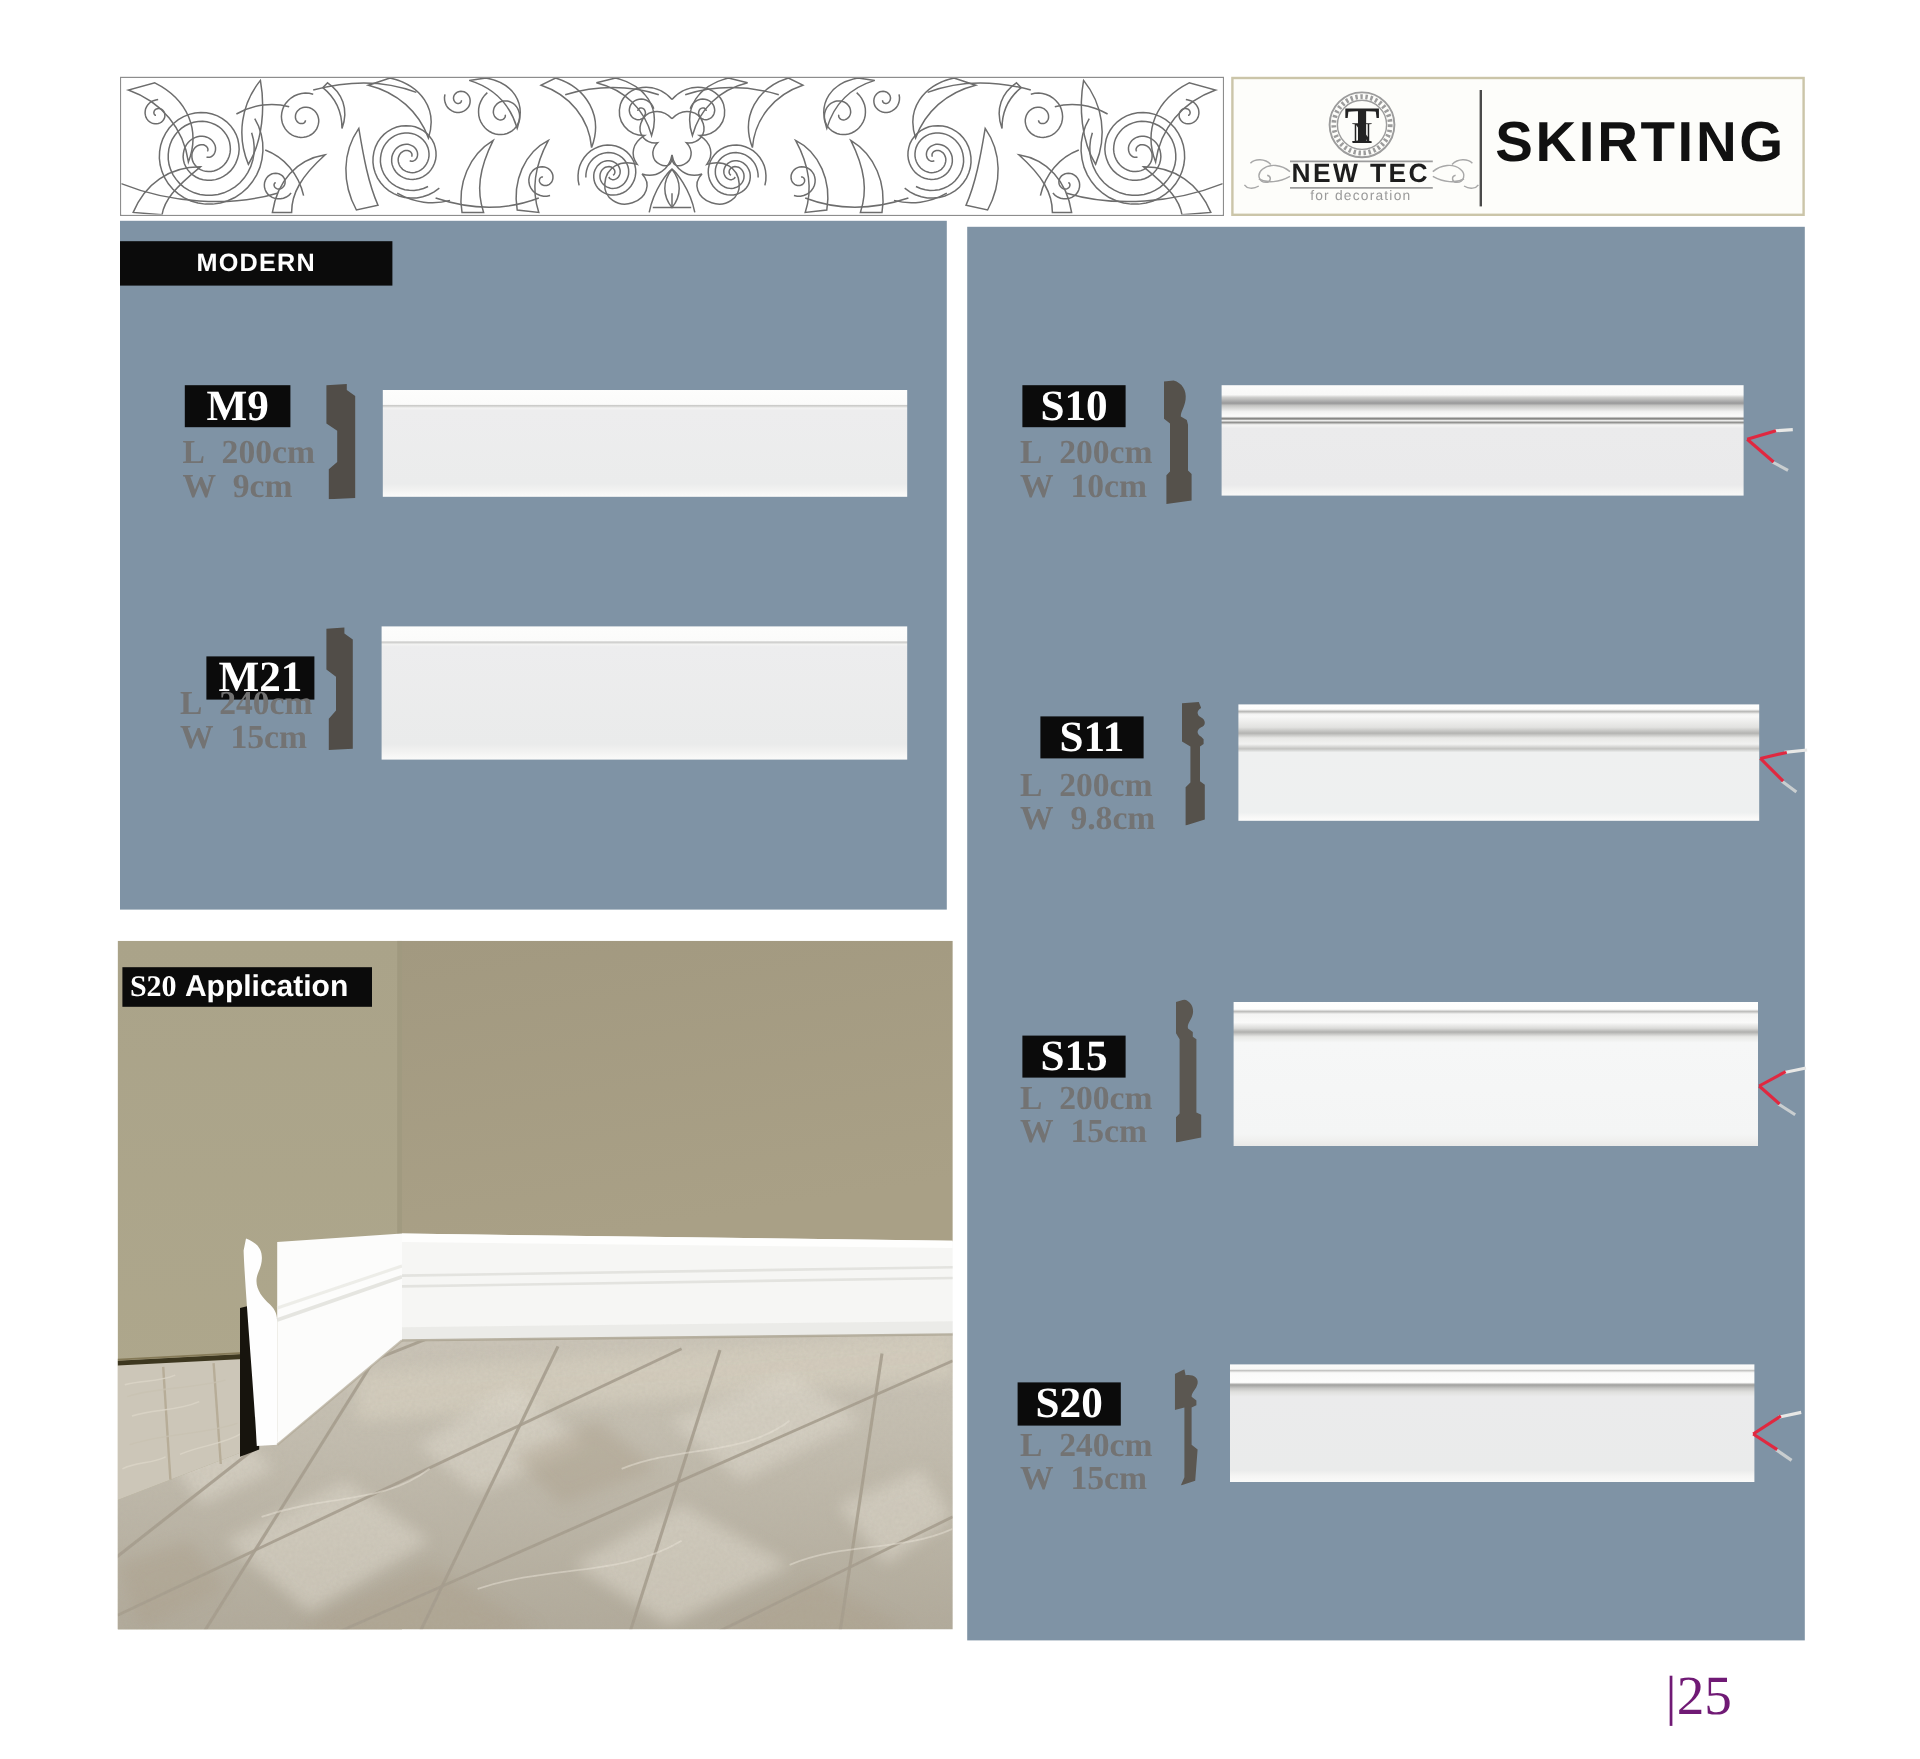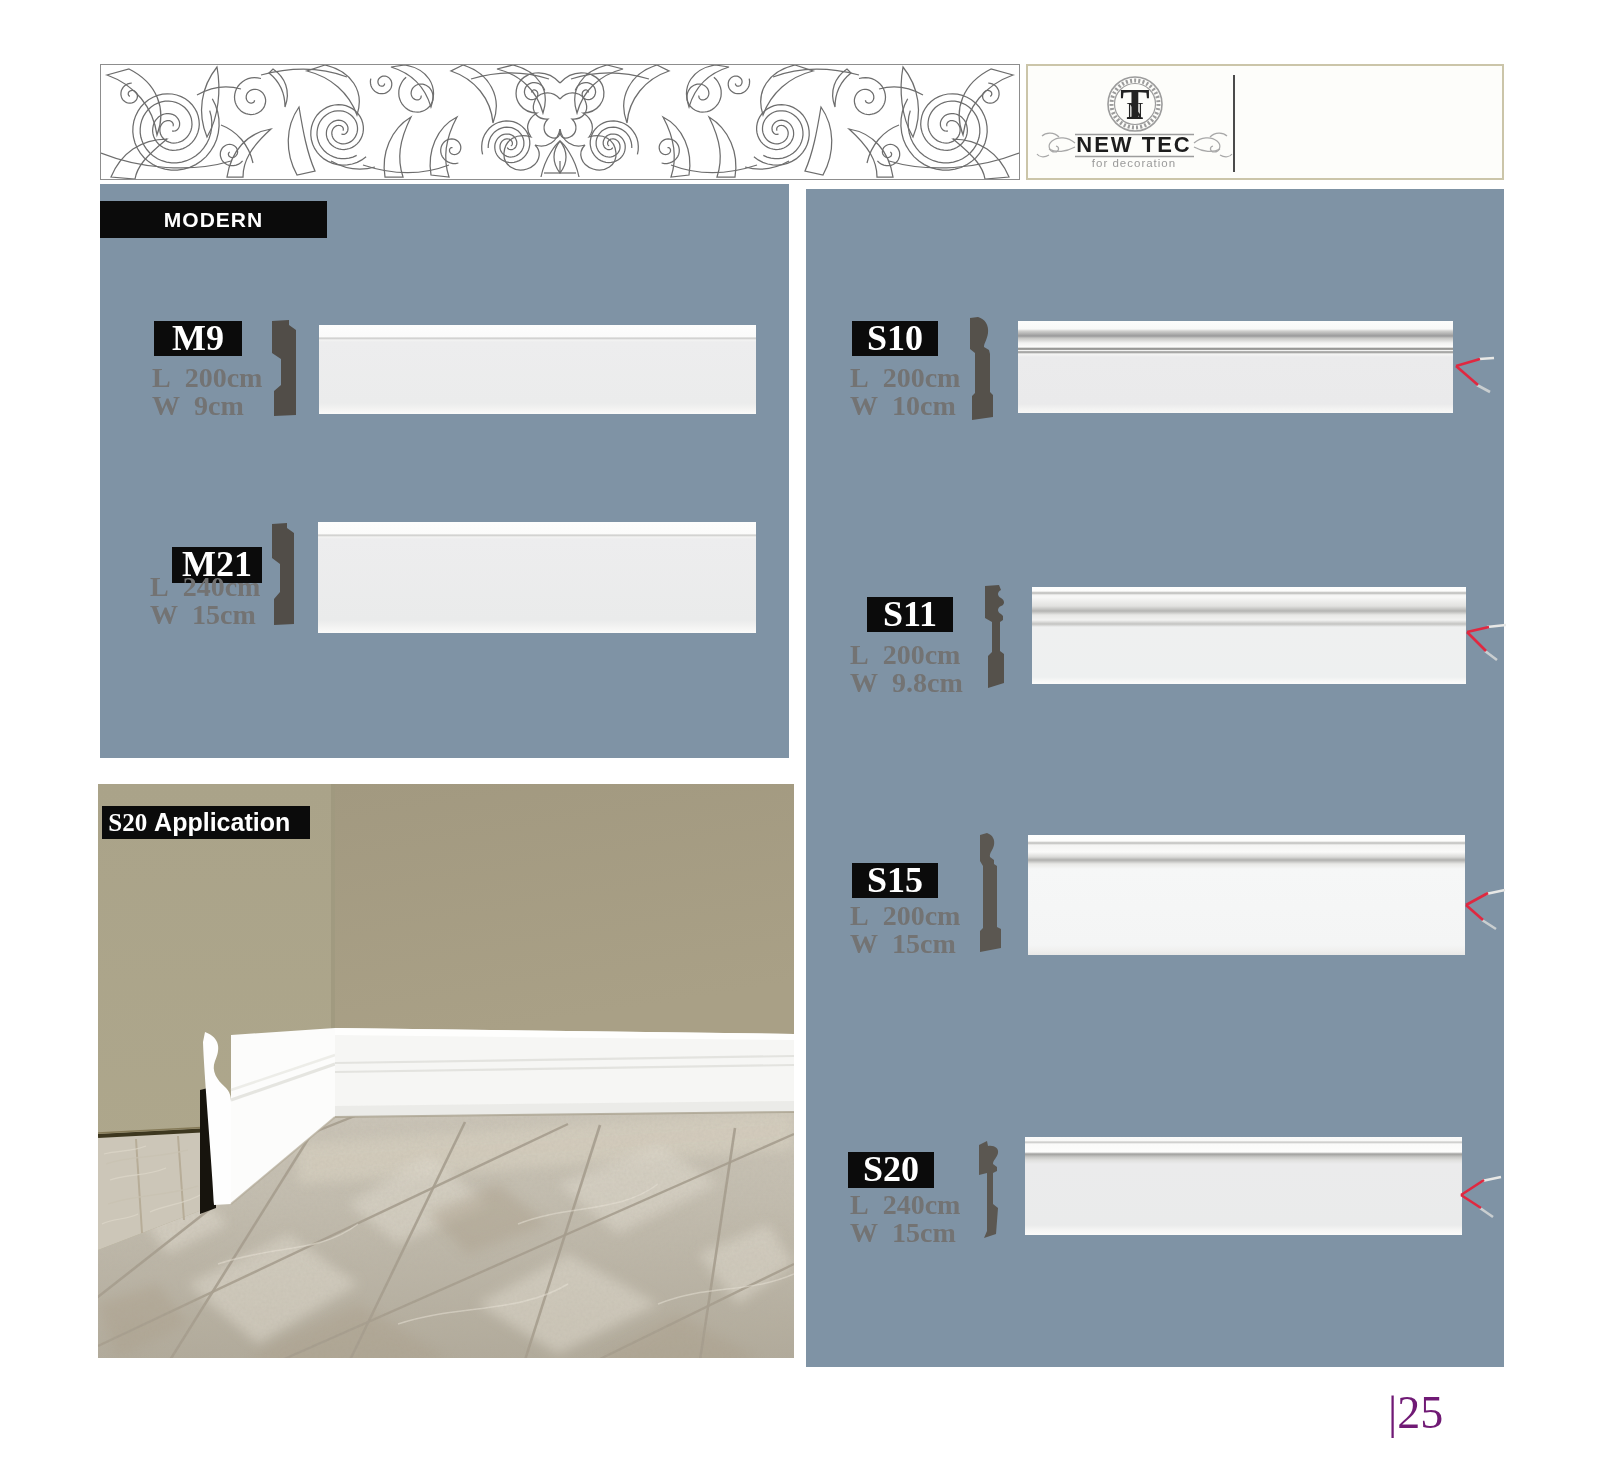--- a/index.html
+++ b/index.html
@@ -128,20 +128,21 @@
   <g stroke="#a8a8a8" stroke-width="1.2" fill="none">
     <path d="M168,79 C175,73 185,72 191,77 C196,81 194,88 188,88 C184,88 183,83 187,82"></path>
     <path d="M168,83 C177,88 187,89 194,85"></path>
     <path d="M184,73 C189,68 197,68 201,72"></path>
     <path d="M194,91 C199,94 204,93 206,90"></path>
   </g>
 
   <text x="108" y="103" font-size="11.5" letter-spacing="1" fill="#9a9a9a" text-anchor="middle" font-family="Liberation Sans,sans-serif">for decoration</text>
 </svg>
 
+<div class="abs" style="left:1246px;top:90px;font-weight:bold;font-size:47px;color:#111111;letter-spacing:2.2px;">SKIRTING</div>
 
 <div class="abs" style="left:1233px;top:75px;width:2px;height:97px;background:#4a4a4a;"></div>
 
 <div class="panel" style="left:100px;top:184px;width:689px;height:574px;"></div>
 
 <div class="blk" style="left:100px;top:201px;width:227px;height:37px;font-weight:bold;font-size:21px;text-align:center;line-height:37px;letter-spacing:1px;">MODERN</div>
 
 <div class="blk codelbl" style="left:154px;top:321px;width:88px;height:35px;">M9</div>
 
 <div class="dims" style="left:152px;top:364px;">L&nbsp; 200cm<br>W&nbsp; 9cm</div>

